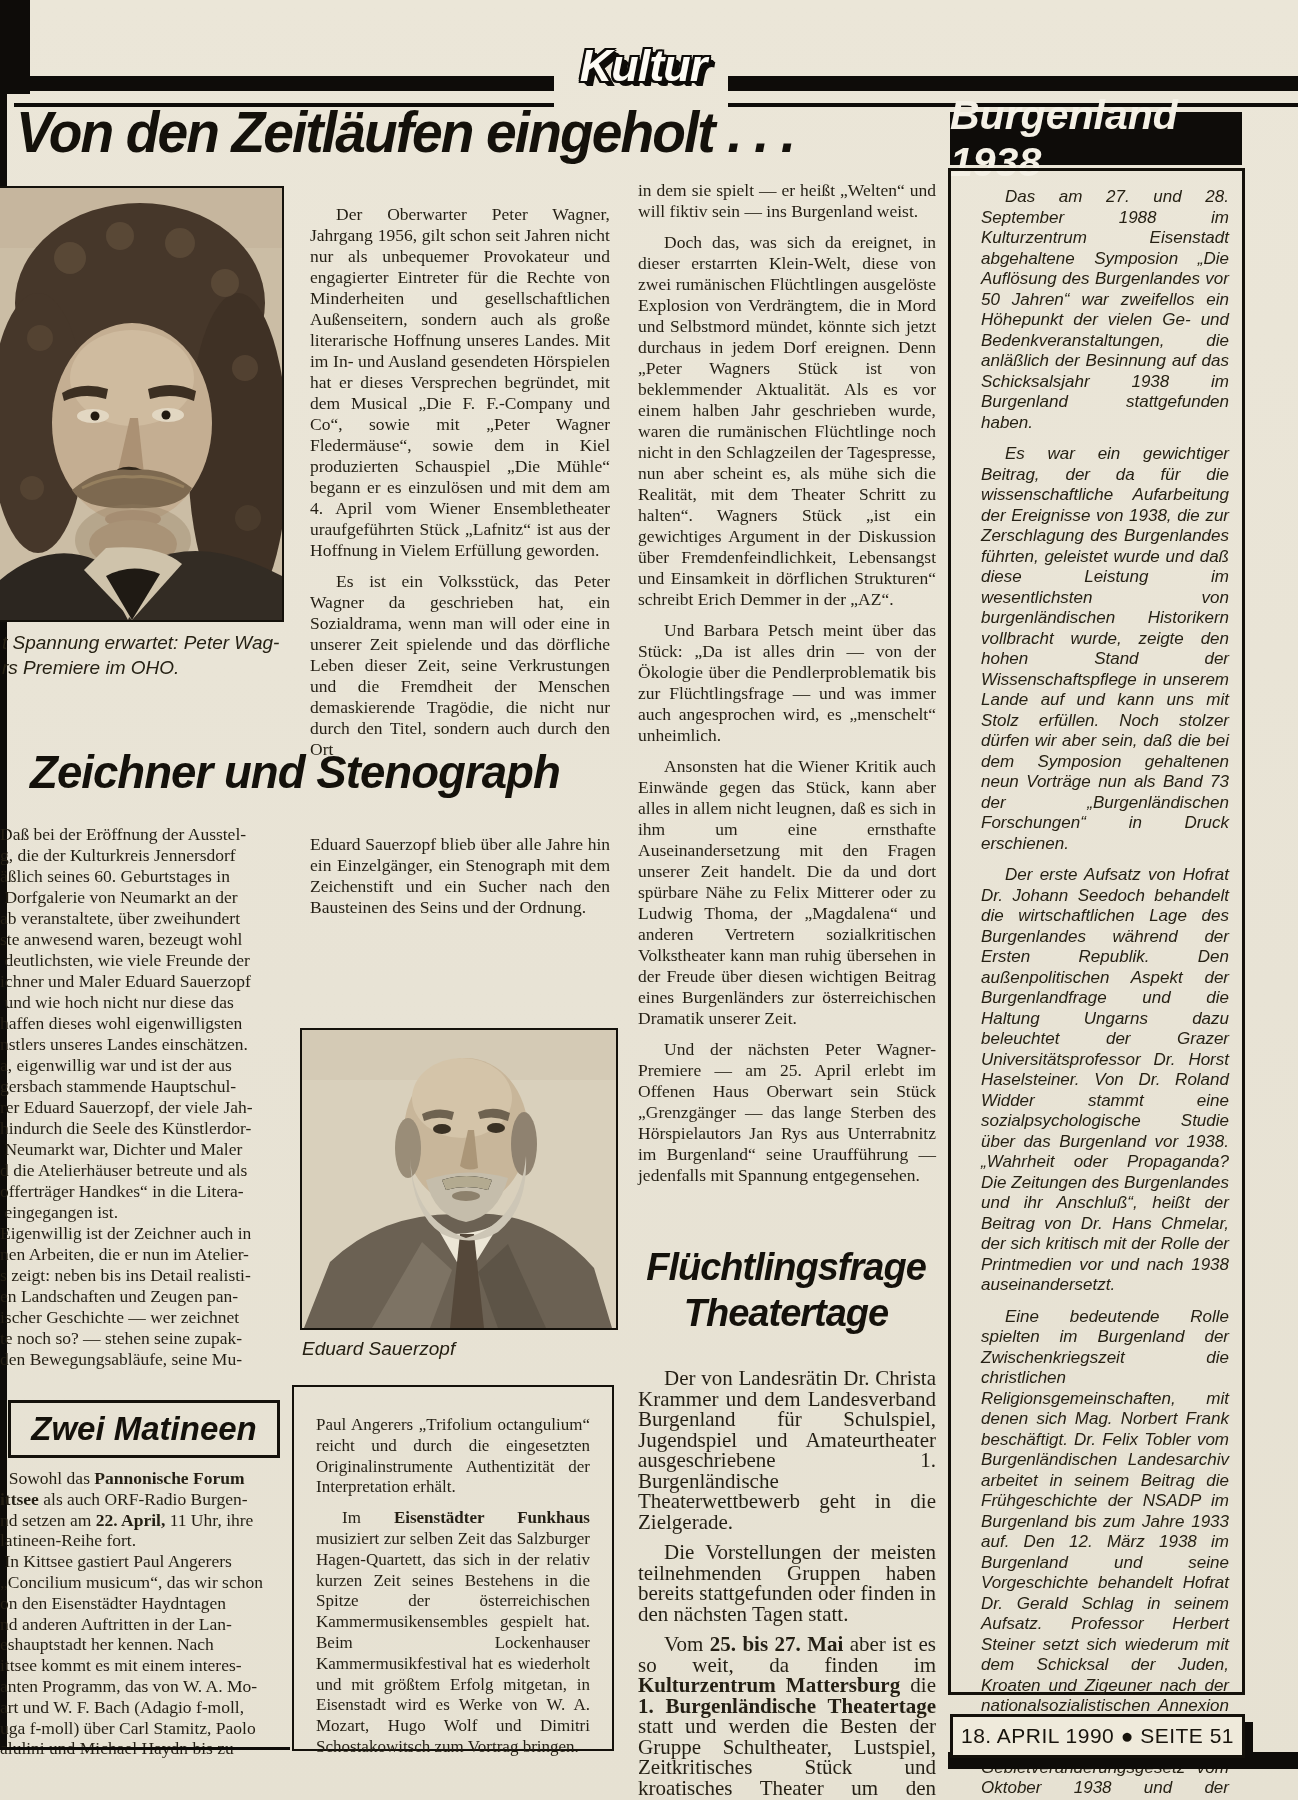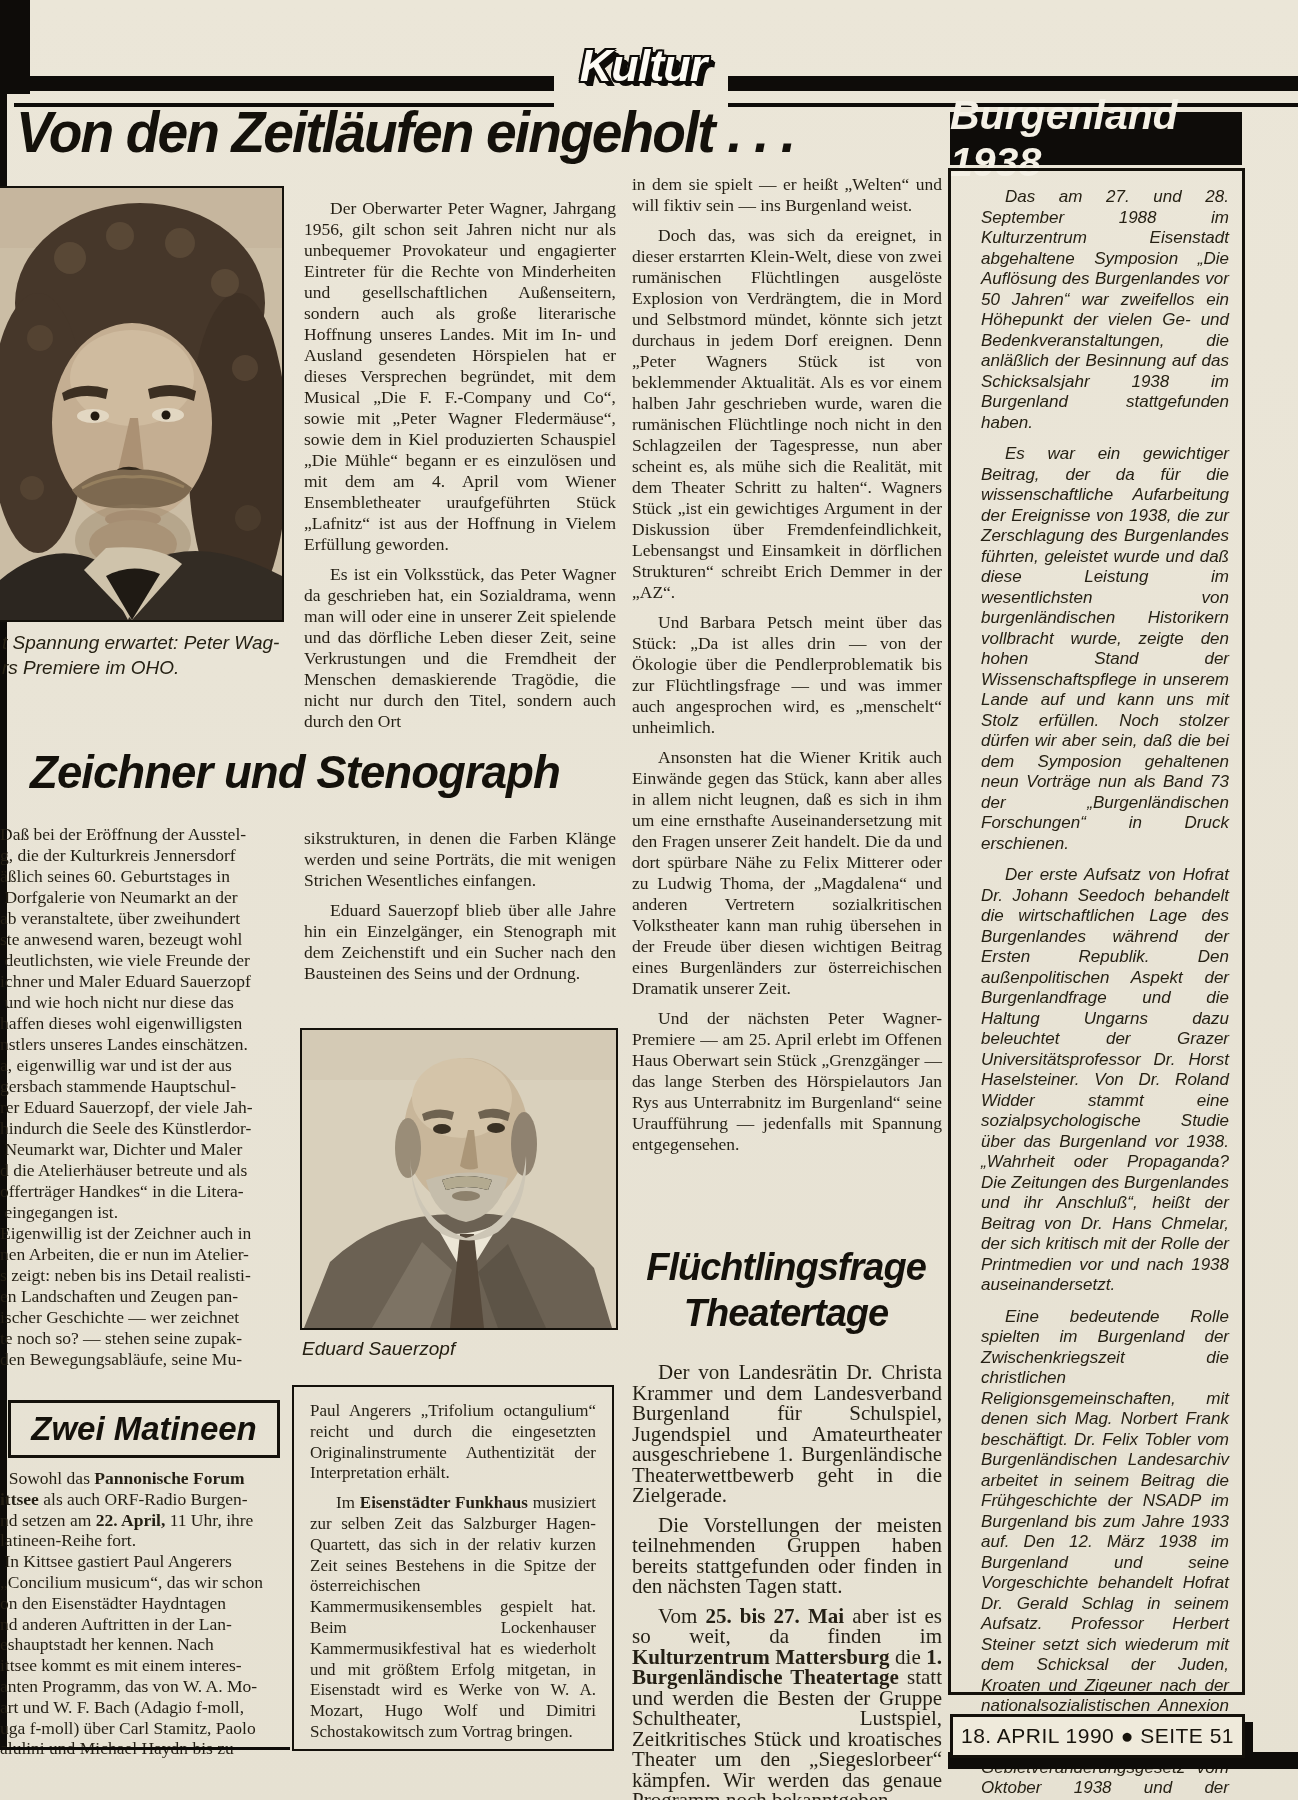--- a/index.html
+++ b/index.html
@@ -23,21 +23,21 @@
   .head{font-family:"Liberation Sans",sans-serif;font-weight:bold;font-style:italic;color:#14110b;}
   .h1{font-size:58px;letter-spacing:-2px;white-space:nowrap;transform:scaleX(.95);transform-origin:left top;}
   .h2{font-size:47px;letter-spacing:-1px;white-space:nowrap;transform:scaleX(.97);transform-origin:left top;}
   .h3{font-size:38px;line-height:46px;text-align:center;letter-spacing:-1px;}
   .boxhead{
     background:#0e0c09;color:#f4f0e5;display:flex;align-items:center;justify-content:center;
     font-family:"Liberation Sans",sans-serif;font-weight:bold;font-style:italic;
   }
   
   .serif-col{font-family:"Liberation Serif",serif;font-size:17.5px;line-height:21px;text-align:justify;color:#241f14;}
-  .serif-col .para{margin:4px;text-indent:26px;}
+  .serif-col .para{margin:10px;text-indent:26px;}
   .serif-col .para + .para{margin-top:9px;}
   .cont .para:first-child{text-indent:0;}
   .cut-col{font-family:"Liberation Serif",serif;font-size:17.5px;line-height:21px;text-align:left;color:#241f14;white-space:normal;}
   .ital{font-family:"Liberation Sans",sans-serif;font-style:italic;color:#262114;}
   .ital-col{font-size:17px;line-height:20.5px;text-align:justify;}
   .ital-col .para{margin:0;text-indent:24px;}
   .ital-col .para + .para{margin-top:11px;}
   .caption{font-size:19px;line-height:25px;}
   .bordered{border:3px solid #14110b;box-sizing:border-box;background:transparent;}
   .thinbox{border:2px solid #14110b;box-sizing:border-box;}
@@ -120,21 +120,20 @@
       <p class="para">in dem sie spielt — er heißt „Welten“ und will fiktiv sein — ins Burgenland weist.</p>
       <p class="para">Doch das, was sich da ereignet, in dieser erstarrten Klein-Welt, diese von zwei rumänischen Flüchtlingen ausgelöste Explosion von Verdrängtem, die in Mord und Selbstmord mündet, könnte sich jetzt durchaus in jedem Dorf ereignen. Denn „Peter Wagners Stück ist von beklemmender Aktualität. Als es vor einem halben Jahr geschrieben wurde, waren die rumänischen Flüchtlinge noch nicht in den Schlagzeilen der Tagespresse, nun aber scheint es, als mühe sich die Realität, mit dem Theater Schritt zu halten“. Wagners Stück „ist ein gewichtiges Argument in der Diskussion über Fremdenfeindlichkeit, Lebensangst und Einsamkeit in dörflichen Strukturen“ schreibt Erich Demmer in der „AZ“.</p>
       <p class="para">Und Barbara Petsch meint über das Stück: „Da ist alles drin — von der Ökologie über die Pendlerproblematik bis zur Flüchtlingsfrage — und was immer auch angesprochen wird, es „menschelt“ unheimlich.</p>
       <p class="para">Ansonsten hat die Wiener Kritik auch Einwände gegen das Stück, kann aber alles in allem nicht leugnen, daß es sich in ihm um eine ernsthafte Auseinandersetzung mit den Fragen unserer Zeit handelt. Die da und dort spürbare Nähe zu Felix Mitterer oder zu Ludwig Thoma, der „Magdalena“ und anderen Vertretern sozialkritischen Volkstheater kann man ruhig übersehen in der Freude über diesen wichtigen Beitrag eines Burgenländers zur österreichischen Dramatik unserer Zeit.</p>
       <p class="para">Und der nächsten Peter Wagner-Premiere — am 25. April erlebt im Offenen Haus Oberwart sein Stück „Grenzgänger — das lange Sterben des Hörspielautors Jan Rys aus Unterrabnitz im Burgenland“ seine Uraufführung — jedenfalls mit Spannung entgegensehen.</p>
     </div>
 
   <div class="abs head h2" style="left:30px;top:744px;width:610px;">Zeichner und Stenograph</div>
   <div class="abs cut-col" style="left:0;top:824px;width:292px;">Daß bei der Eröffnung der Ausstel-<br>g, die der Kulturkreis Jennersdorf<br>äßlich seines 60. Geburtstages in<br>&nbsp;Dorfgalerie von Neumarkt an der<br>ab veranstaltete, über zweihundert<br>ste anwesend waren, bezeugt wohl<br>&nbsp;deutlichsten, wie viele Freunde der<br>ichner und Maler Eduard Sauerzopf<br>&nbsp;und wie hoch nicht nur diese das<br>haffen dieses wohl eigenwilligsten<br>nstlers unseres Landes einschätzen.<br>a, eigenwillig war und ist der aus<br>gersbach stammende Hauptschul-<br>rer Eduard Sauerzopf, der viele Jah-<br>hindurch die Seele des Künstlerdor-<br>&nbsp;Neumarkt war, Dichter und Maler<br>d die Atelierhäuser betreute und als<br>offerträger Handkes“ in die Litera-<br>&nbsp;eingegangen ist.<br>Eigenwillig ist der Zeichner auch in<br>nen Arbeiten, die er nun im Atelier-<br>s zeigt: neben bis ins Detail realisti-<br>en Landschaften und Zeugen pan-<br>ischer Geschichte — wer zeichnet<br>te noch so? — stehen seine zupak-<br>den Bewegungsabläufe, seine Mu-</div>
   <div class="abs serif-col cont" style="left:300px;top:824px;width:320px;">
-      <p class="para">sikstrukturen, in denen die Farben Klänge werden und seine Porträts, die mit wenigen Strichen Wesentliches einfangen.</p>
       <p class="para">Eduard Sauerzopf blieb über alle Jahre hin ein Einzelgänger, ein Stenograph mit dem Zeichenstift und ein Sucher nach den Bausteinen des Seins und der Ordnung.</p>
     </div>
 
   <div class="abs thinbox" style="left:300px;top:1028px;width:318px;height:302px;">
     <svg width="314" height="298" viewBox="0 0 314 298" preserveAspectRatio="none">
       <rect x="0" y="0" width="314" height="298" fill="#d9d0bc"></rect>
       <rect x="0" y="0" width="314" height="50" fill="#d2c8b2" opacity=".7"></rect>
       <path d="M2,298 L28,232 Q80,182 160,184 Q240,178 292,238 L310,298 Z" fill="#6b6153"></path>
       <path d="M70,298 L120,212 L150,240 L128,298 Z" fill="#7d7364"></path>
       <path d="M244,298 L206,214 L176,242 L196,298 Z" fill="#5d5447"></path>
@@ -167,21 +166,21 @@
       <p class="para">Die Vorstellungen der meisten teilnehmenden Gruppen haben bereits stattgefunden oder finden in den nächsten Tagen statt.</p>
       <p class="para">Vom <b>25. bis 27. Mai</b> aber ist es so weit, da finden im <b>Kulturzentrum Mattersburg</b> die <b>1. Burgenländische Theatertage</b> statt und werden die Besten der Gruppe Schultheater, Lustspiel, Zeitkritisches Stück und kroatisches Theater um den „Siegeslorbeer“ kämpfen. Wir werden das genaue Programm noch bekanntgeben.</p>
     </div>
 
   <div class="abs bordered" style="left:8px;top:1400px;width:272px;height:58px;display:flex;align-items:center;justify-content:center;">
     <span class="head" style="font-size:33px;">Zwei Matineen</span>
   </div>
   <div class="abs cut-col" style="left:0;top:1468px;width:290px;line-height:20.8px;">&nbsp;&nbsp;Sowohl das <b>Pannonische Forum</b><br><b>ittsee</b> als auch ORF-Radio Burgen-<br>nd setzen am <b>22. April,</b> 11 Uhr, ihre<br>latineen-Reihe fort.<br>&nbsp;In Kittsee gastiert Paul Angerers<br>„Concilium musicum“, das wir schon<br>on den Eisenstädter Haydntagen<br>nd anderen Auftritten in der Lan-<br>eshauptstadt her kennen. Nach<br>ittsee kommt es mit einem interes-<br>anten Programm, das von W. A. Mo-<br>art und W. F. Bach (Adagio f-moll,<br>uga f-moll) über Carl Stamitz, Paolo<br>alulini und Michael Haydn bis zu</div>
   <div class="abs ink" style="left:0;top:1747px;width:290px;height:3px;"></div>
 
-  <div class="abs thinbox" style="left:292px;top:1385px;width:322px;height:366px;padding:10px 12px 0 12px;">
+  <div class="abs thinbox" style="left:292px;top:1385px;width:322px;height:366px;padding:18px 12px 0 12px;">
     <div class="serif-col cont" style="font-size:17px;line-height:20.8px;">
         <p class="para">Paul Angerers „Trifolium octangulium“ reicht und durch die eingesetzten Originalinstrumente Authentizität der Interpretation erhält.</p>
         <p class="para">Im <b>Eisenstädter Funkhaus</b> musiziert zur selben Zeit das Salzburger Hagen-Quartett, das sich in der relativ kurzen Zeit seines Bestehens in die Spitze der österreichischen Kammermusikensembles gespielt hat. Beim Lockenhauser Kammermusikfestival hat es wiederholt und mit größtem Erfolg mitgetan, in Eisenstadt wird es Werke von W. A. Mozart, Hugo Wolf und Dimitri Schostakowitsch zum Vortrag bringen.</p>
       </div>
   </div>
 
   <div class="abs ink" style="left:948px;top:1752px;width:350px;height:17px;"></div>
   <div class="abs bordered" style="left:950px;top:1714px;width:295px;height:44px;background:#efeadb;box-shadow:8px 8px 0 #0e0c09;display:flex;align-items:center;justify-content:center;">
     <span class="footer-text">18. APRIL 1990 ● SEITE 51</span>
   </div>

